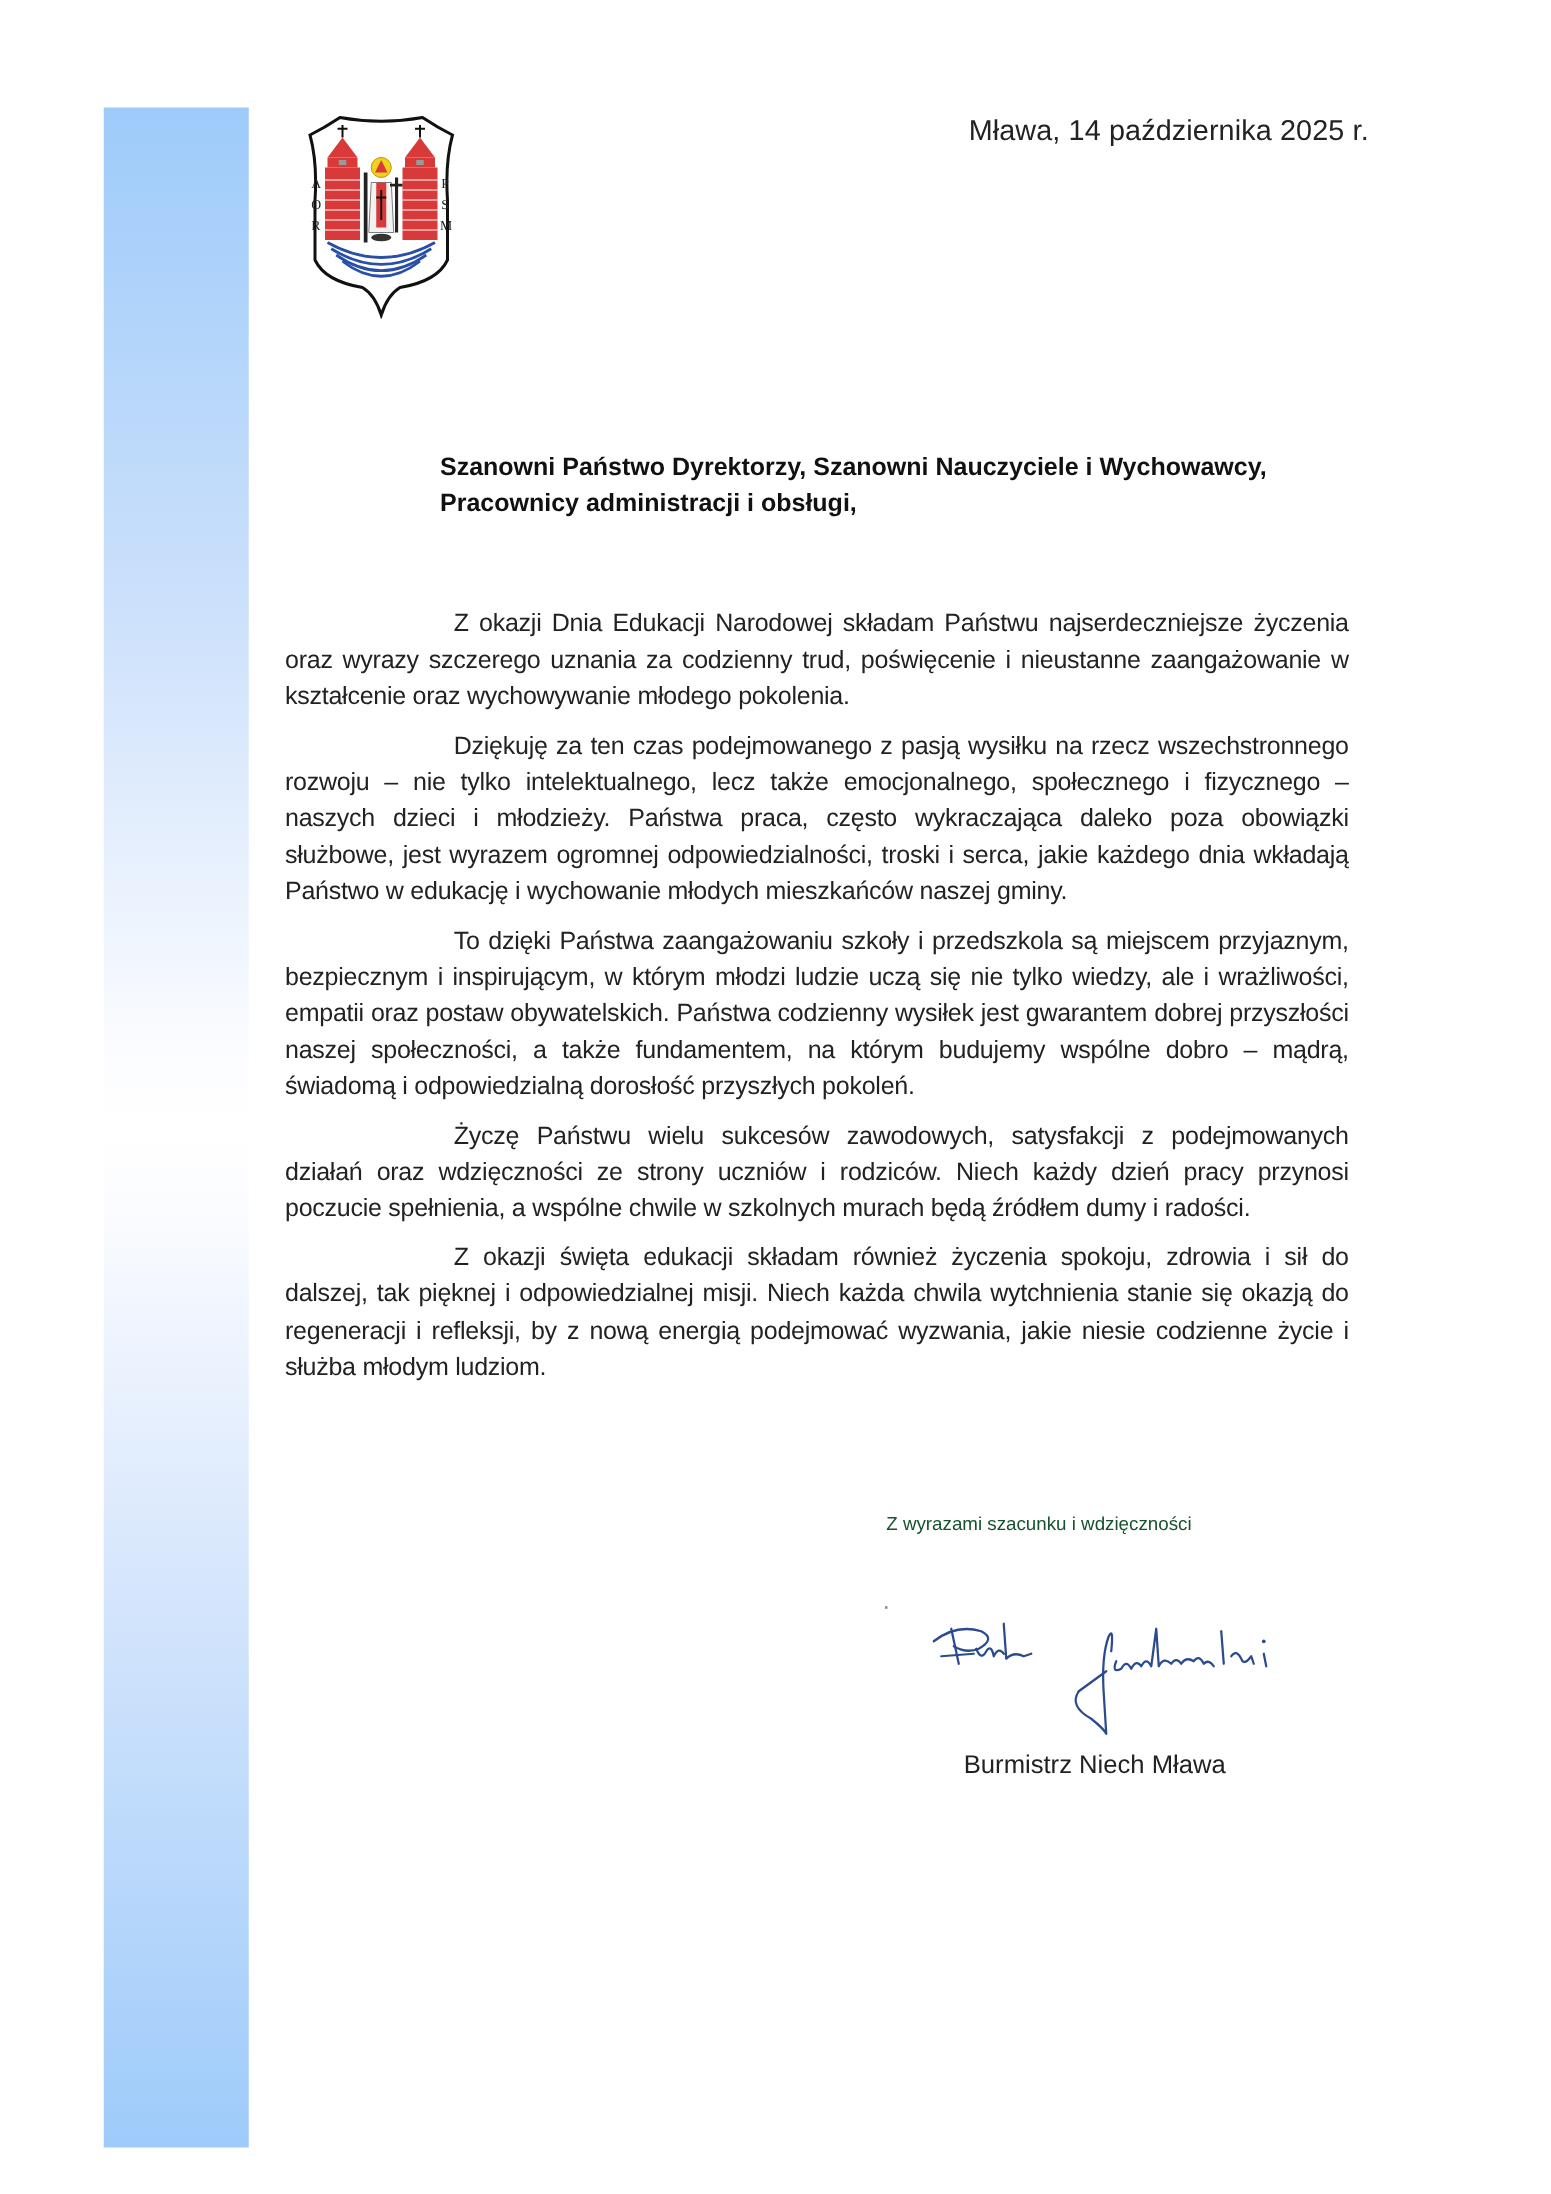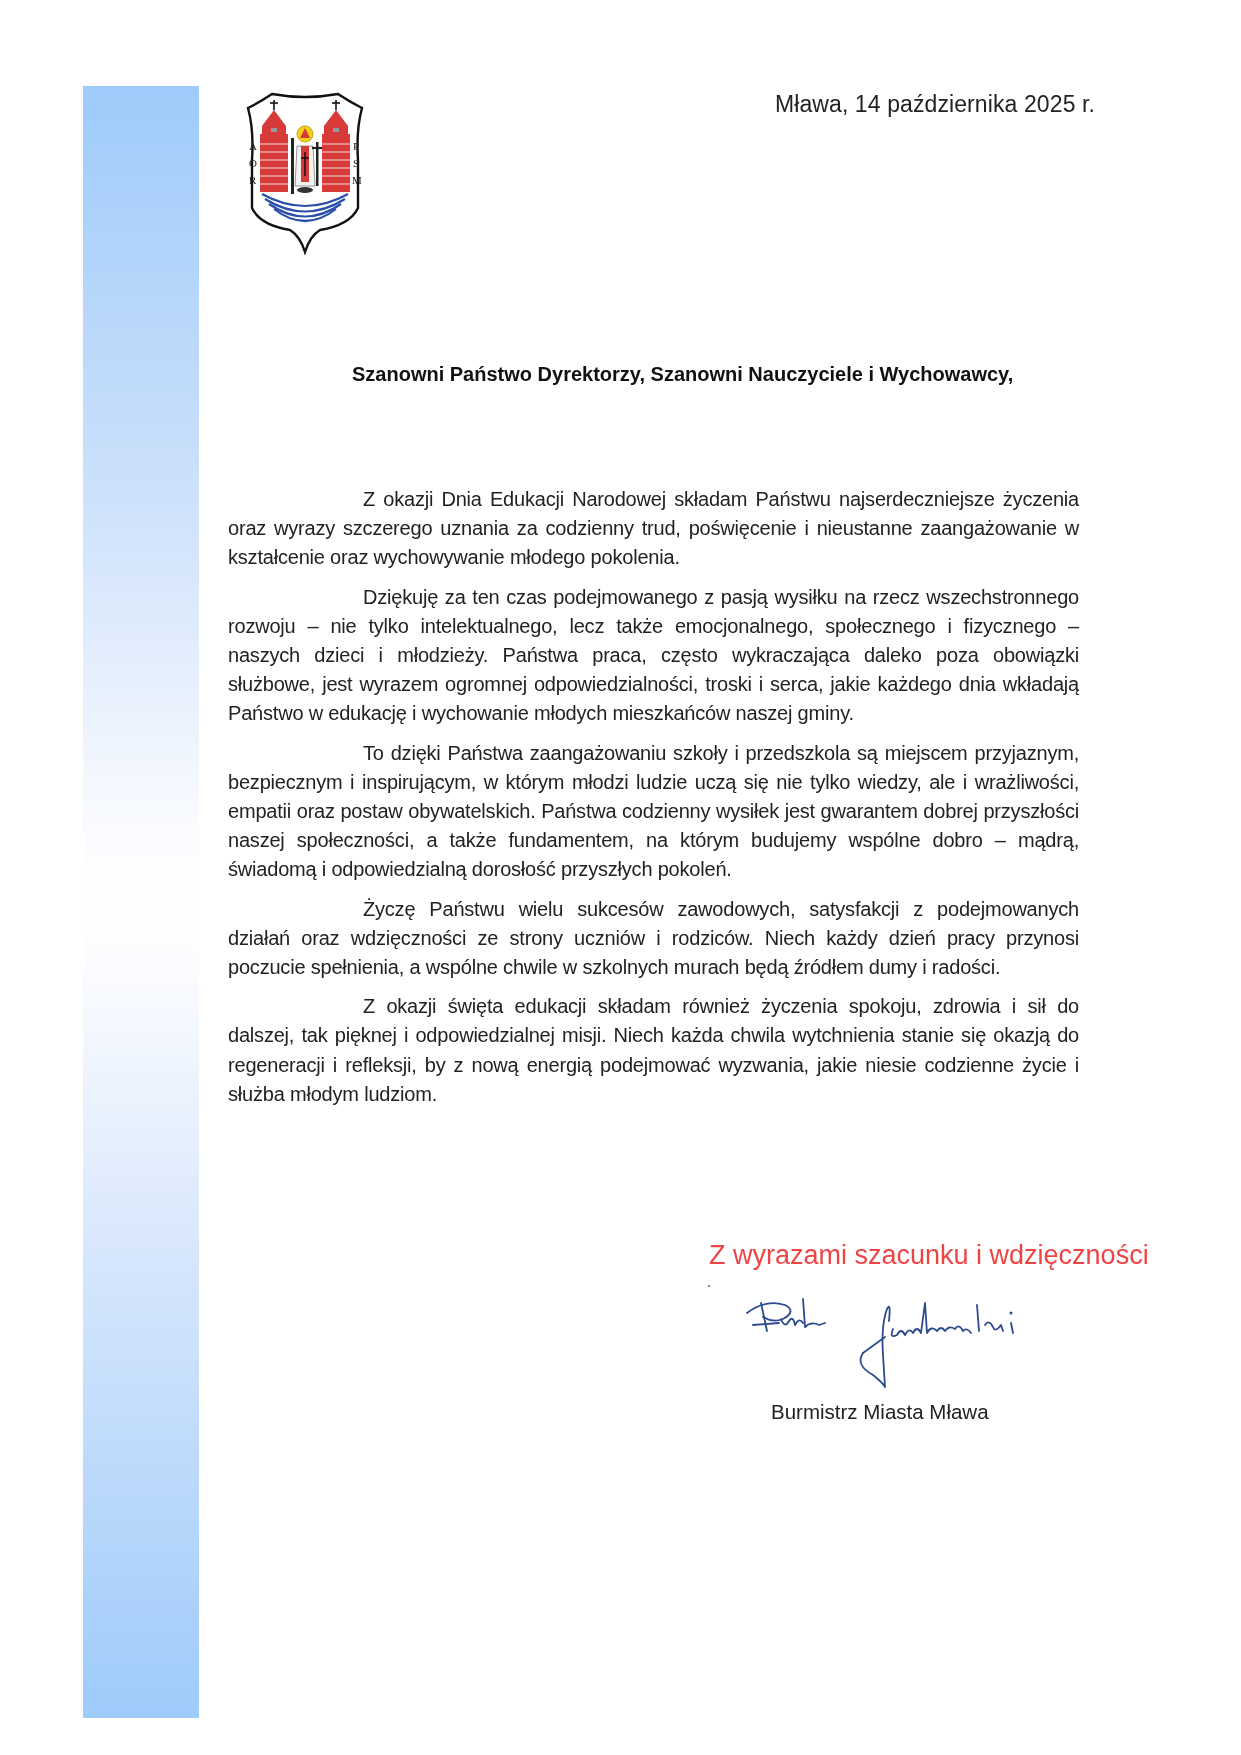--- a/index.html
+++ b/index.html
@@ -20,21 +20,21 @@
     position: absolute; left: 352px; top: 360px; width: 760px;
     font-weight: bold; font-size: 20px; line-height: 29px; color: #111;
   }
   .body-text {
     position: absolute; left: 218px; top: 475px; width: 871px;
     font-size: 20px; line-height: 29.2px; text-align: justify; color: #222;
     letter-spacing: -0.2px;
   }
   .body-text p { margin: 10px; text-indent: 135px; }
   .closing {
-    position: absolute; left: 709px; top: 1240px; font-size: 27px; color: #ef4444;
+    position: absolute; left: 709px; top: 1211px; font-size: 15px; color: #14532d;
   }
   .dot { position: absolute; left: 708px; top: 1285px; width: 2px; height: 2px; background: #888; }
   .signature { position: absolute; left: 745px; top: 1295px; width: 290px; height: 100px; }
   .role {
     position: absolute; left: 771px; top: 1400px; font-size: 20.5px; color: #222;
   }
 </style>
 </head>
 <body>
 
@@ -95,20 +95,21 @@
     <path d="M25 109 Q65 134 105 109"></path>
     <path d="M29 114 Q65 139 101 114"></path>
     <path d="M34 119 Q65 143 96 119"></path>
   </g>
 </svg>
 
 <div class="date">Mława, 14 października 2025 r.</div>
 
 <div class="salutation">
   <div>Szanowni Państwo Dyrektorzy, Szanowni Nauczyciele i Wychowawcy,</div>
+  <div>Pracownicy administracji i obsługi,</div>
 </div>
 
 <div class="body-text">
   <p>Z okazji Dnia Edukacji Narodowej składam Państwu najserdeczniejsze życzenia oraz wyrazy szczerego uznania za codzienny trud, poświęcenie i nieustanne zaangażowanie w kształcenie oraz wychowywanie młodego pokolenia.</p>
   <p>Dziękuję za ten czas podejmowanego z pasją wysiłku na rzecz wszechstronnego rozwoju – nie tylko intelektualnego, lecz także emocjonalnego, społecznego i fizycznego – naszych dzieci i młodzieży. Państwa praca, często wykraczająca daleko poza obowiązki służbowe, jest wyrazem ogromnej odpowiedzialności, troski i serca, jakie każdego dnia wkładają Państwo w edukację i wychowanie młodych mieszkańców naszej gminy.</p>
   <p>To dzięki Państwa zaangażowaniu szkoły i przedszkola są miejscem przyjaznym, bezpiecznym i inspirującym, w którym młodzi ludzie uczą się nie tylko wiedzy, ale i wrażliwości, empatii oraz postaw obywatelskich. Państwa codzienny wysiłek jest gwarantem dobrej przyszłości naszej społeczności, a także fundamentem, na którym budujemy wspólne dobro – mądrą, świadomą i odpowiedzialną dorosłość przyszłych pokoleń.</p>
   <p>Życzę Państwu wielu sukcesów zawodowych, satysfakcji z podejmowanych działań oraz wdzięczności ze strony uczniów i rodziców. Niech każdy dzień pracy przynosi poczucie spełnienia, a wspólne chwile w szkolnych murach będą źródłem dumy i radości.</p>
   <p>Z okazji święta edukacji składam również życzenia spokoju, zdrowia i sił do dalszej, tak pięknej i odpowiedzialnej misji. Niech każda chwila wytchnienia stanie się okazją do regeneracji i refleksji, by z nową energią podejmować wyzwania, jakie niesie codzienne życie i służba młodym ludziom.</p>
 </div>
 
@@ -124,13 +125,13 @@
     <path d="M118 58 Q110 70 128 80 Q138 88 140 92 L138 60 Q136 30 142 14 Q146 6 144 26"></path>
     <path d="M118 58 L140 42"></path>
     <path d="M148 34 Q144 44 152 40 Q156 32 160 40 Q164 32 168 38 Q172 30 176 38 L180 8 L182 38 Q186 30 192 36 Q196 30 200 36 Q204 30 210 34 Q214 28 218 36 Q222 32 226 38"></path>
     <path d="M232 10 L234 36"></path>
     <path d="M240 30 Q244 24 248 32 Q250 38 256 30 L258 36"></path>
     <path d="M266 28 L268 38"></path>
   </g>
   <circle cx="266" cy="18" r="1.5" fill="#2b4a8f"></circle>
 </svg>
 
-<div class="role">Burmistrz Miasta Mława</div>
+<div class="role">Burmistrz Niech Mława</div>
 
 </body></html>

